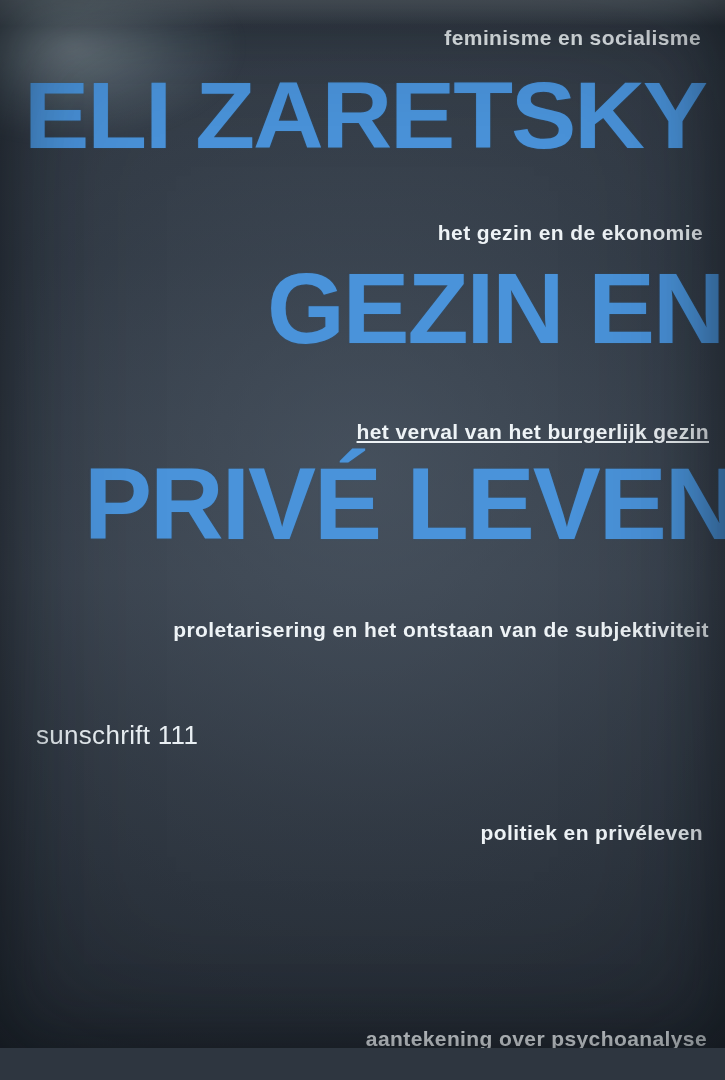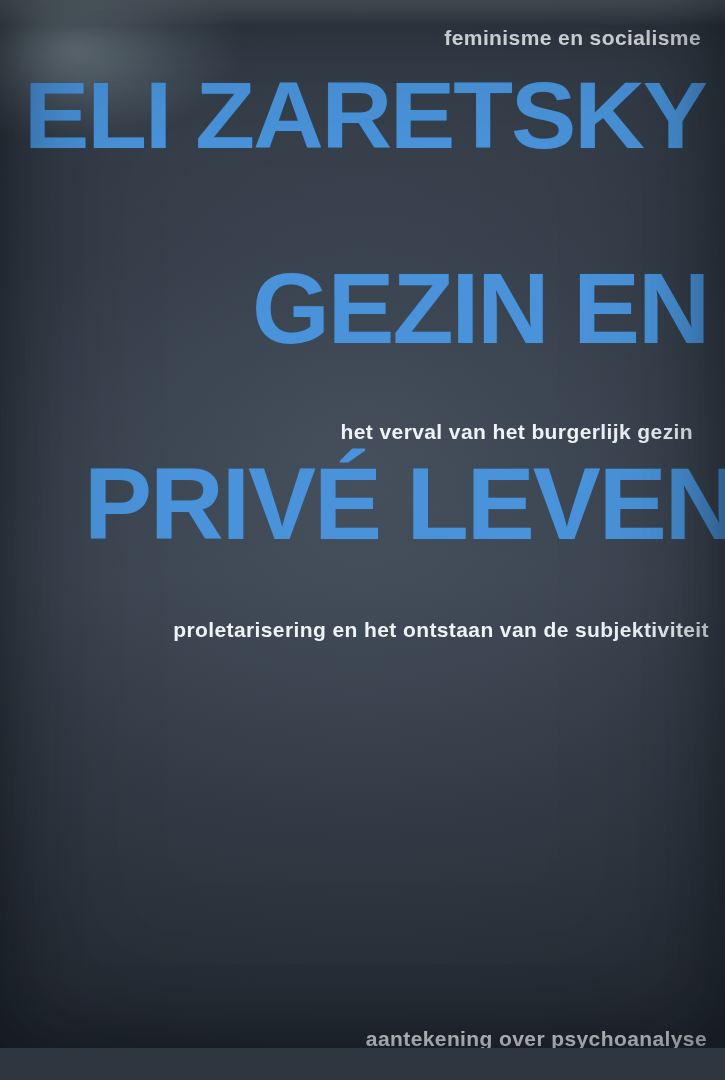--- a/index.html
+++ b/index.html
@@ -65,21 +65,21 @@
   }
   .b-author {
     left: 24px;
     top: 72px;
     font-size: 95px;
     letter-spacing: -2px;
     transform: scaleX(1.03);
     transform-origin: left center;
   }
   .b-line1 {
-    left: 252px;
+    left: 267px;
     top: 262px;
     font-size: 100px;
     letter-spacing: -2px;
   }
   .b-line2 {
     left: 84px;
     top: 458px;
     font-size: 102px;
     letter-spacing: -2px;
   }
@@ -101,21 +101,21 @@
     position: absolute;
     color: #eef3f6;
     font-weight: bold;
     font-size: 21px;
     letter-spacing: 0.4px;
     white-space: nowrap;
     font-family: "Liberation Sans", sans-serif;
   }
   .s1 { right: 24px; top: 26px; }
   .s2 { right: 22px; top: 221px; }
-  .s3 { right: 32px; top: 420px; }
+  .s3 { right: 16px; top: 420px; text-decoration: underline; }
   .s4 { right: 16px; top: 618px; }
   .s5 { right: 22px; top: 821px; }
   .s6 { right: 18px; top: 1027px; }
 
   .series {
     position: absolute;
     left: 36px;
     top: 720px;
     color: #e9eff3;
     font-size: 26px;
@@ -129,28 +129,31 @@
 
 <div class="cover">
 
   <div class="edge-light"></div>
   <div class="corner-glow"></div>
 
   <div class="sub s1">feminisme en socialisme</div>
 
   <div class="big b-author">ELI ZARETSKY</div>
 
+  <div class="sub s2">het gezin en de ekonomie</div>
 
   <div class="big b-line1">GEZIN EN</div>
 
   <div class="sub s3">het verval van het burgerlijk gezin</div>
 
   <div class="big b-line2">PRIVÉ LEVEN</div>
 
   <div class="sub s4">proletarisering en het ontstaan van de subjektiviteit</div>
 
+  <div class="series">sunschrift 111</div>
 
 
+  <div class="sub s5">politiek en privéleven</div>
 
 
   <div class="sub s6">aantekening over psychoanalyse</div>
 
 </div>
 
 </body></html>

